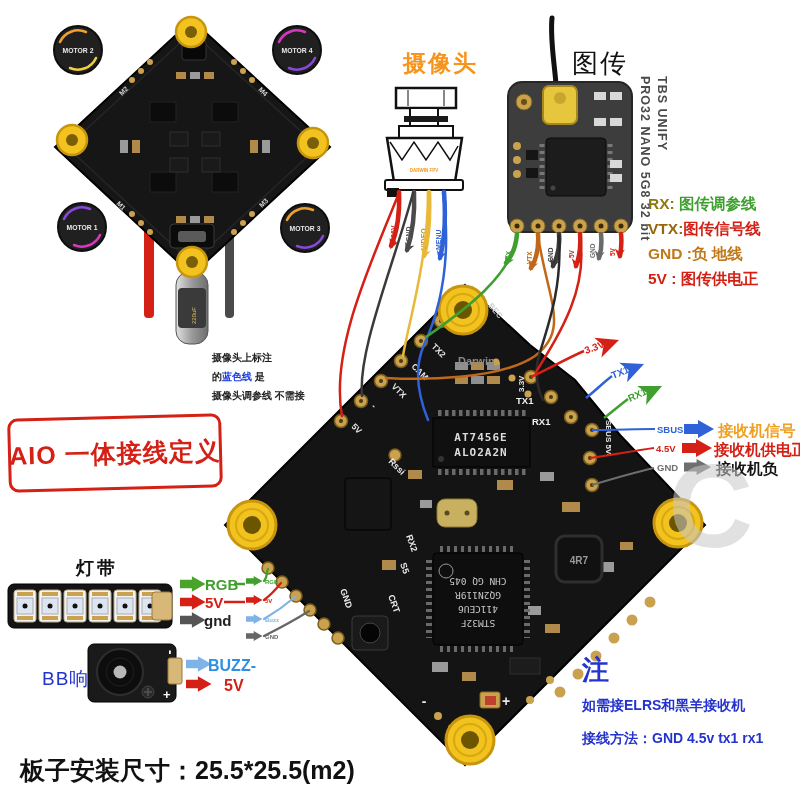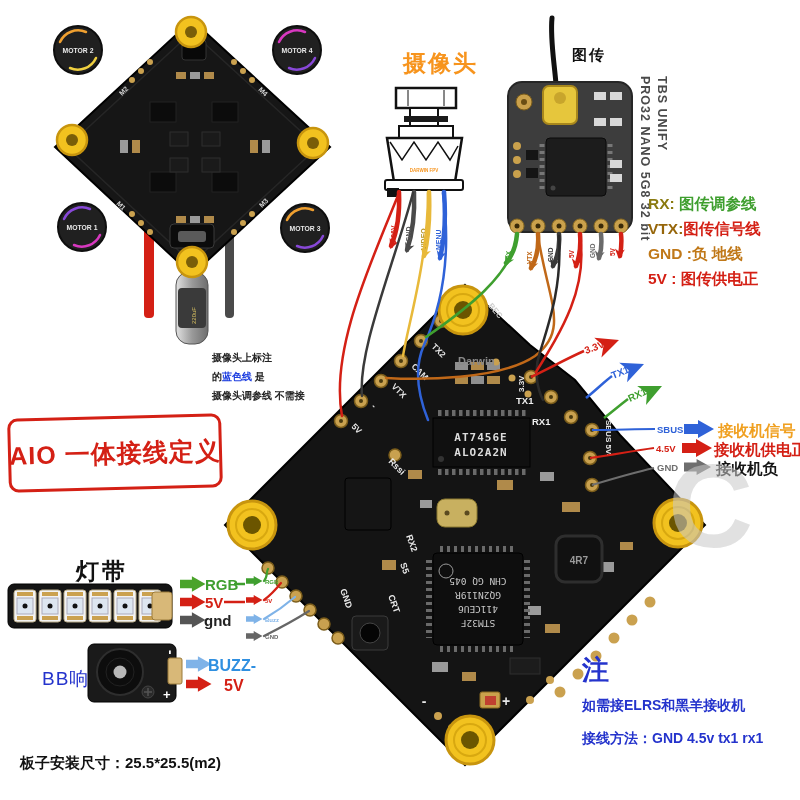--- a/index.html
+++ b/index.html
@@ -1,40 +1,40 @@
 <!DOCTYPE html>
 <html><head>
 <meta charset="utf-8">
 <style>
   html,body{margin:0;padding:0;background:#fff;}
   #stage{position:relative;width:800px;height:800px;background:#ffffff;overflow:hidden;
          font-family:"Liberation Sans",sans-serif;}
   #art{position:absolute;left:0;top:0;z-index:1;}
   .hud{position:absolute;z-index:3;white-space:nowrap;}
   .cam-title{left:383px;top:48px;font-size:23px;font-weight:bold;color:#f7941d;letter-spacing:2px;margin-left:20px;}
-  .vtx-title{left:572px;top:46px;font-size:15px;font-weight:bold;color:#111;letter-spacing:2px;}
+  .vtx-title{left:572px;top:46px;font-size:26px;font-weight:normal;color:#111;letter-spacing:2px;}
   .vtx-model{left:628px;top:76px;width:42px;height:210px;writing-mode:vertical-rl;
              font-size:12.5px;font-weight:bold;color:#4a4a4a;line-height:17px;letter-spacing:1px;}
   .legend{left:648px;top:191px;font-size:15.5px;font-weight:bold;line-height:25px;}
   .lg-k1{color:#8a7a10;} .lg-v1{color:#3f9f2f;font-family:Liberation Serif, serif;}
   .lg-k2{color:#96660a;} .lg-v2{color:#d42015;}
   .lg-k3{color:#c07818;} .lg-v3{color:#c07818;}
   .lg-k4{color:#d42015;} .lg-v4{color:#d42015;}
   .cam-note{left:212px;top:348px;font-size:10px;font-weight:bold;color:#222;line-height:19px;}
   .cam-note .blue{color:#2040e0;}
   .aio{left:8px;top:416px;width:208px;height:68px;border:3px solid #d42015;border-radius:10px;
        transform:rotate(-1.5deg);display:flex;align-items:center;justify-content:center;
        font-size:25px;font-weight:bold;color:#d42015;letter-spacing:1px;}
-  .led-title{left:76px;top:556px;font-size:23px;font-weight:bold;color:#111;letter-spacing:3px;}
+  .led-title{left:76px;top:556px;font-size:18px;font-weight:bold;color:#111;letter-spacing:3px;}
   .bb-title{left:42px;top:666px;font-size:19px;font-weight:normal;color:#2433cc;letter-spacing:1px;}
   .note{left:582px;top:658px;width:216px;color:#2433cc;font-weight:bold;}
   .note-l1{font-size:15px;display:flex;align-items:flex-end;}
   .note-mark{font-size:27px;line-height:24px;margin-right:2px;}
   .note-l{font-size:14px;margin-top:15px;}
-  .dim{left:20px;top:754px;font-size:15px;font-weight:bold;color:#111;}
+  .dim{left:20px;top:754px;font-size:25px;font-weight:bold;color:#111;}
   .watermark{left:668px;top:438px;font-size:118px;font-weight:bold;color:#c9c9c9;opacity:.55;z-index:2;}
   text{font-family:"Liberation Sans",sans-serif;}
   .mono{font-family:"DejaVu Sans Mono",monospace;}
 </style>
 </head>
 <body>
 
 <div id="stage">
 
 <svg id="art" width="800" height="800" viewBox="0 0 800 800">

